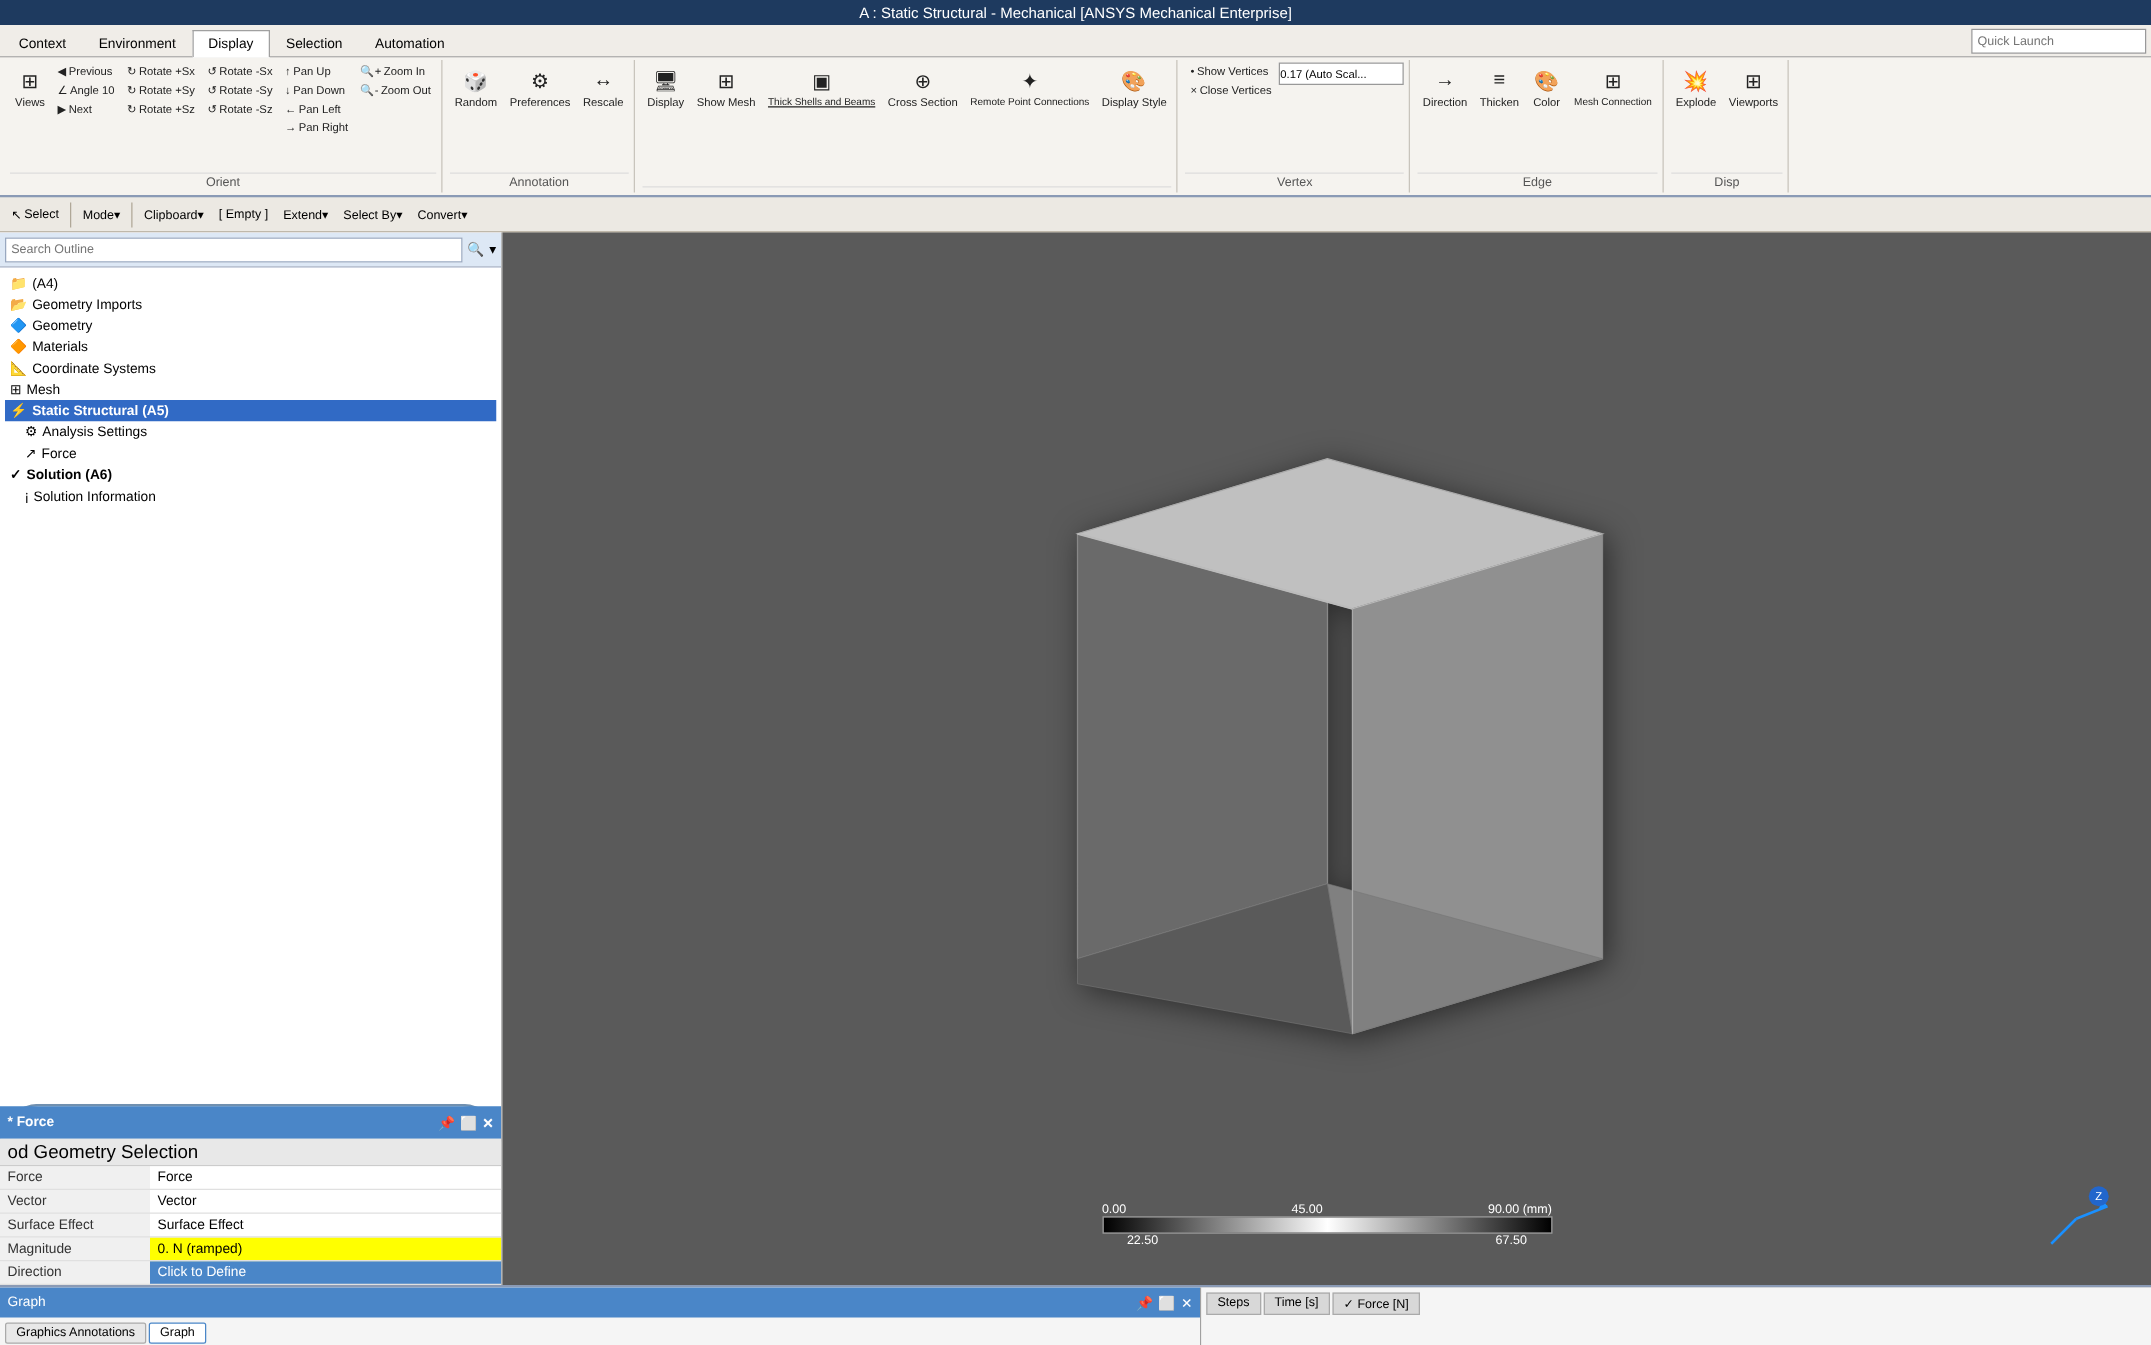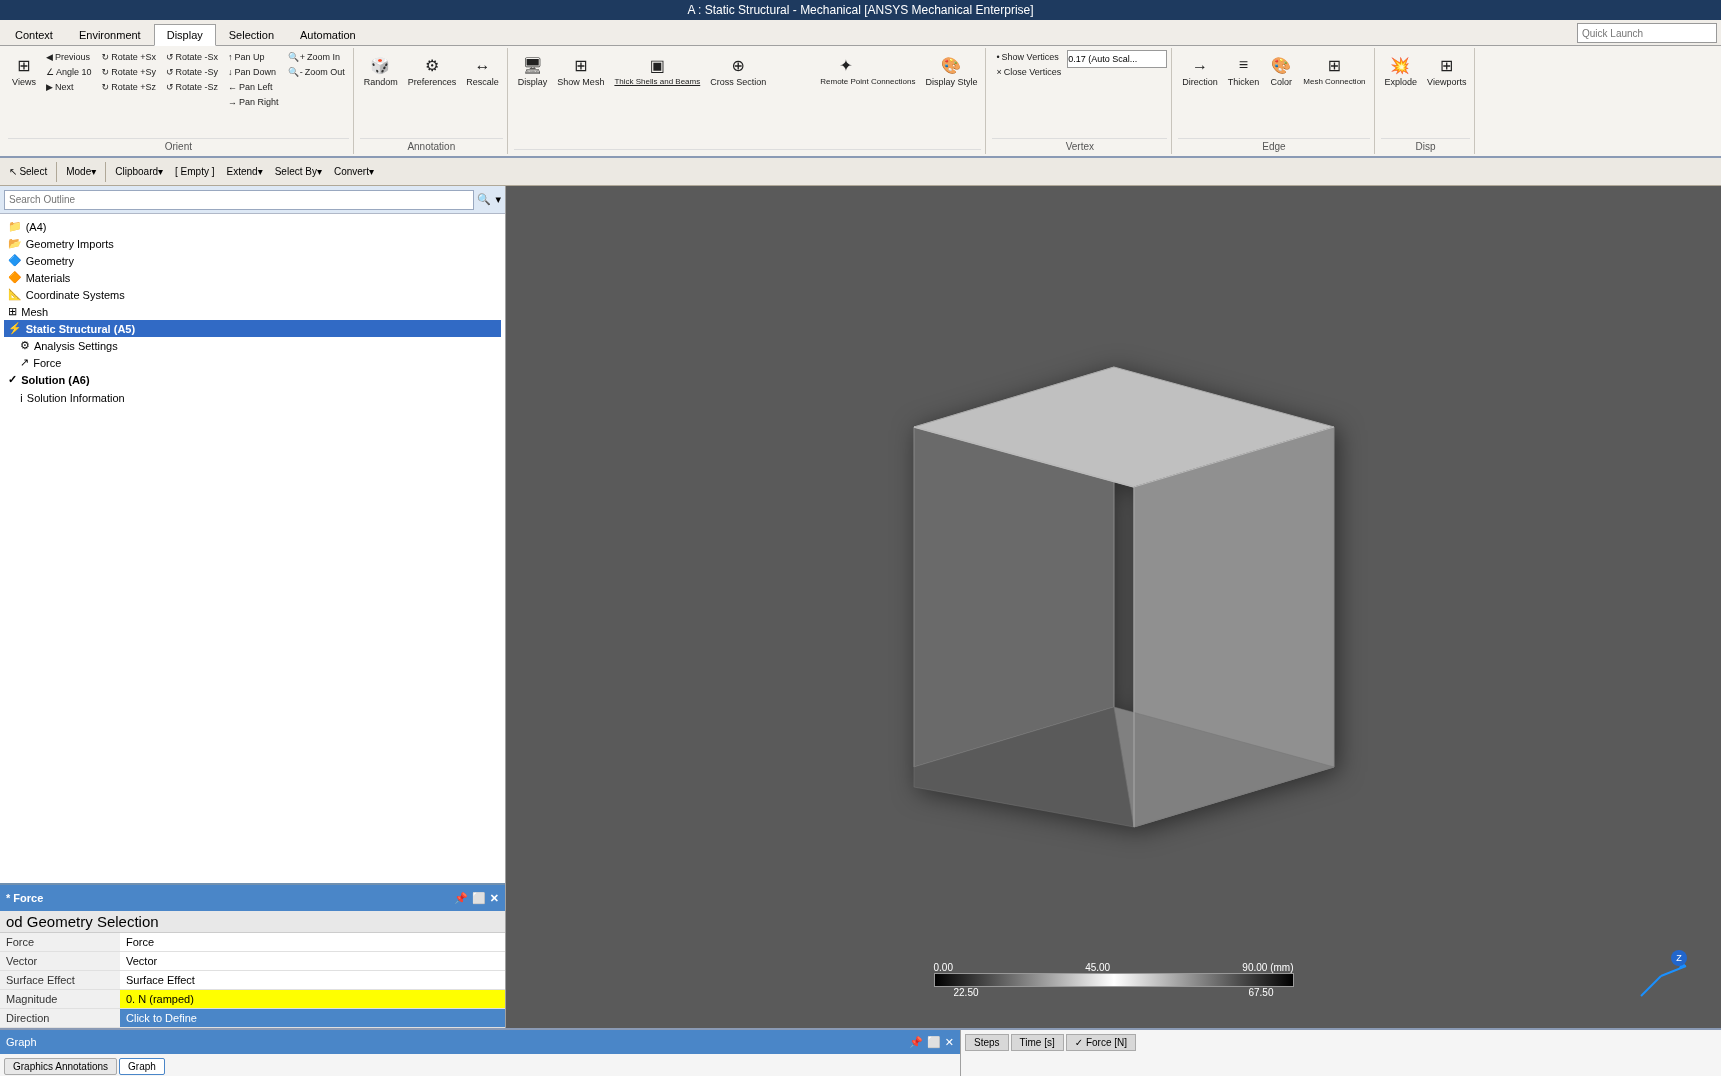--- a/index.html
+++ b/index.html
@@ -27,31 +27,31 @@
 
     
     #toolbar-row { height: 28px; background: #ece9e3; border-bottom: 1px solid #b0a898; display: flex; align-items: center; padding: 0 4px; gap: 2px; overflow: hidden; }
     .tb-btn { padding: 2px 4px; font-size: 10px; cursor: pointer; border: 1px solid transparent; border-radius: 2px; display: flex; align-items: center; gap: 2px; }
     .tb-separator { width: 1px; height: 20px; background: #b0a898; margin: 0 2px; }
 
     
     #main { display: flex; height: calc(1076px - 22px - 26px - 112px - 28px - 24px - 22px); }
 
     
-    #sidebar { width: 506px; background: #fff; border-right: 1px solid #a0a0a0; display: flex; flex-direction: column; overflow: hidden; }
+    #sidebar { width: 402px; background: #fff; border-right: 1px solid #a0a0a0; display: flex; flex-direction: column; overflow: hidden; }
     #outline-header { height: 28px; background: #dde8f5; display: flex; align-items: center; padding: 0 4px; border-bottom: 1px solid #b0b8c8; gap: 4px; }
     #outline-search { flex: 1; height: 20px; font-size: 10px; border: 1px solid #99a8c0; padding: 0 4px; }
     #outline-tree { flex: 1; overflow-y: auto; padding: 4px; font-size: 11px; }
     .tree-item { padding: 2px 4px; cursor: pointer; display: flex; align-items: center; gap: 4px; }
     .tree-item.selected { background: #316ac5; color: #fff; }
     .tree-item.bold { font-weight: bold; }
     .tree-indent-1 { padding-left: 16px; }
 
     
-    #props-panel { border-top: 2px solid #7090b0; background: #f5f5f5; }
+    #props-panel { border-top: 2px solid #7090b0; background: #f5f5f5; border-radius: 31px; }
     #props-header { height: 26px; background: #4a86c8; color: #fff; display: flex; align-items: center; padding: 0 6px; font-size: 11px; font-weight: bold; justify-content: space-between; }
     #props-actions { display: flex; gap: 4px; padding: 4px; background: #e8e8e8; border-bottom: 1px solid #ccc; }
     .props-btn { padding: 2px 16px; font-size: 11px; border: 1px solid #999; background: #f0f0f0; cursor: pointer; border-radius: 2px; }
     #props-table { width: 100%; border-collapse: collapse; font-size: 11px; }
     #props-table td { padding: 3px 6px; border-bottom: 1px solid #e0e0e0; }
     #props-table td:first-child { background: #f0f0f0; width: 120px; color: #333; }
     #props-table td:last-child { background: #fff; }
     .props-yellow { background: #ffff00 !important; }
     .props-blue { background: #4a86c8 !important; color: #fff !important; }
 
@@ -216,21 +216,21 @@
       <div class="ribbon-btn">
         <div class="icon">▣</div>
         <span style="font-size:8px;text-decoration:underline;">Thick Shells and Beams</span>
       </div>
       <div class="ribbon-btn">
         <div class="icon">⊕</div>
         <span>Cross Section</span>
       </div>
       <div class="ribbon-btn">
         <div class="icon">✦</div>
-        <span style="font-size:8px;margin-left:44px;">Remote Point Connections</span>
+        <span style="font-size:8px;">Remote Point Connections</span>
       </div>
       <div class="ribbon-btn">
         <div class="icon">🎨</div>
         <span>Display Style</span>
       </div>
     </div>
     <div class="ribbon-group-label"></div>
   </div>
 
   <div class="ribbon-group">

